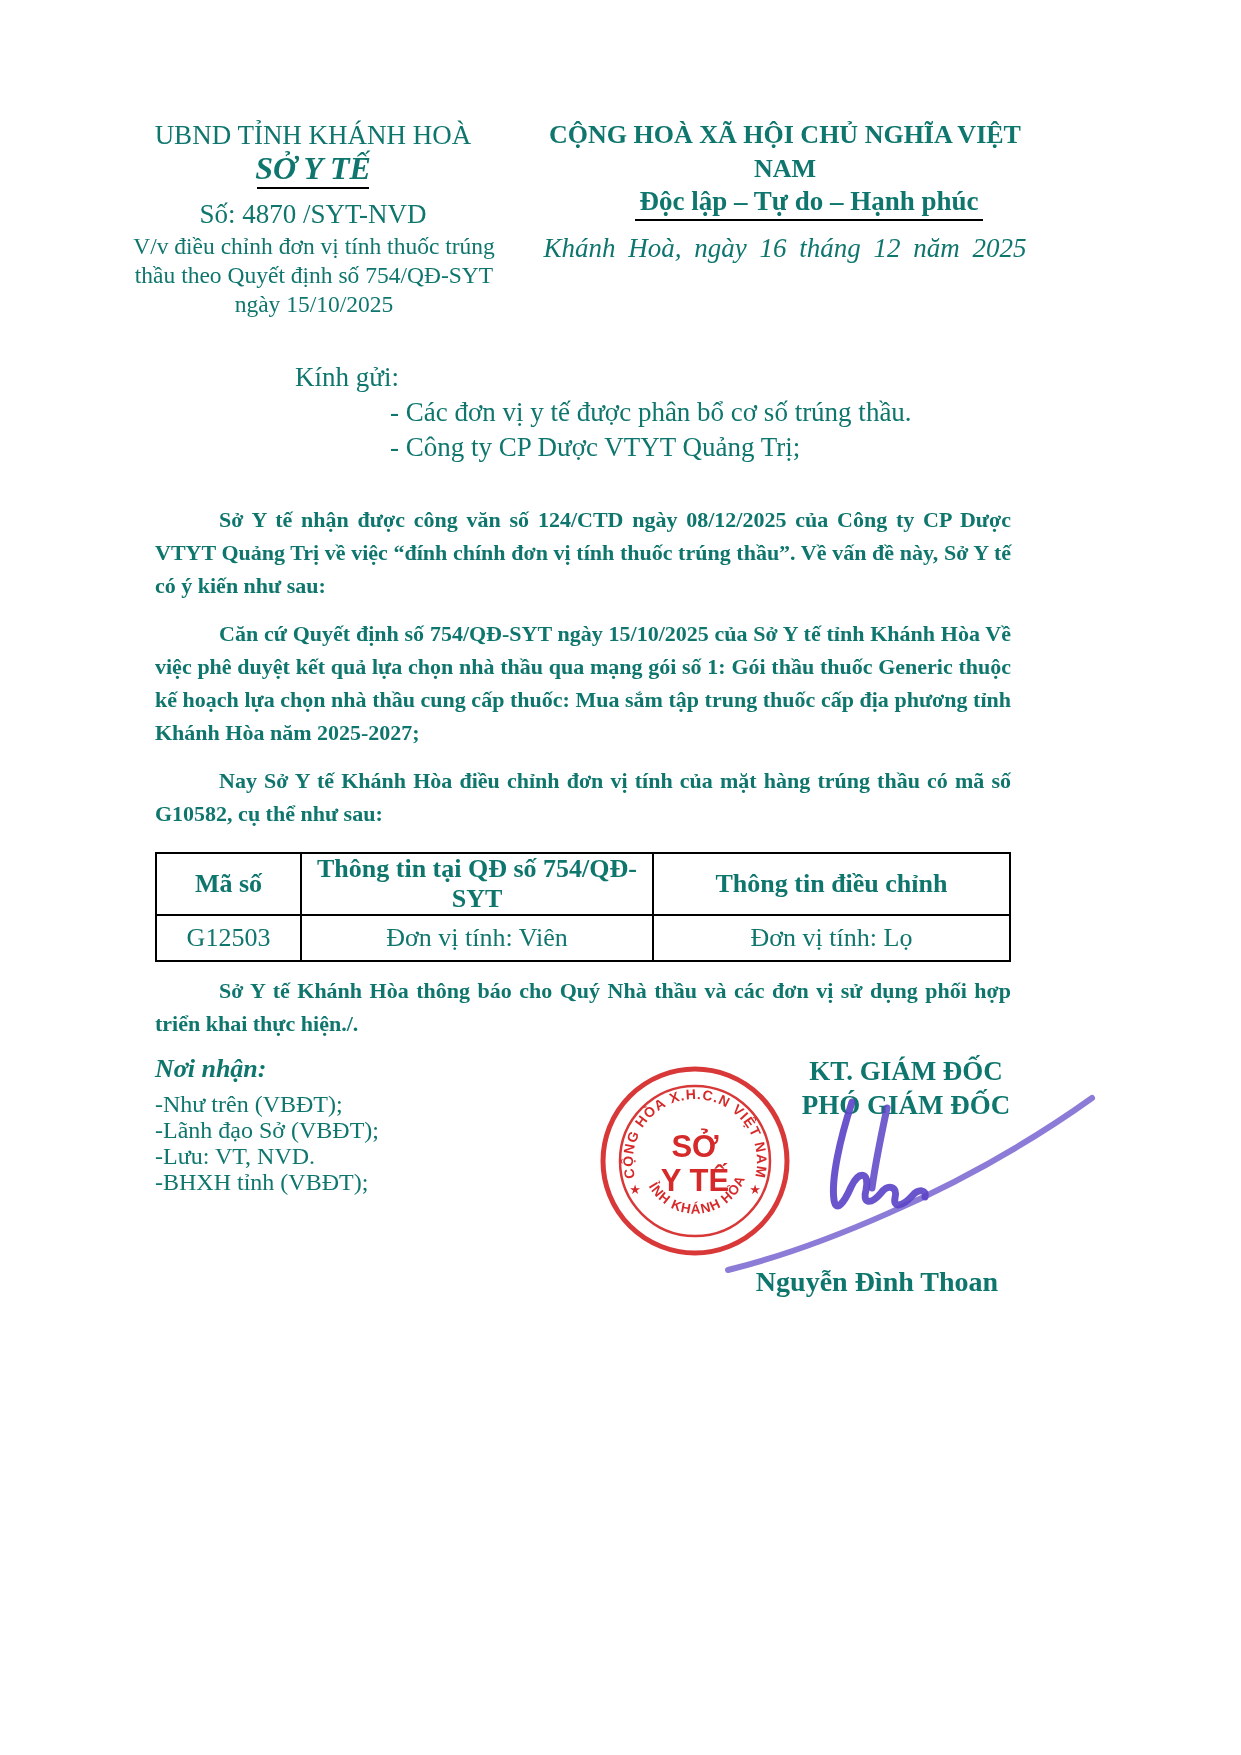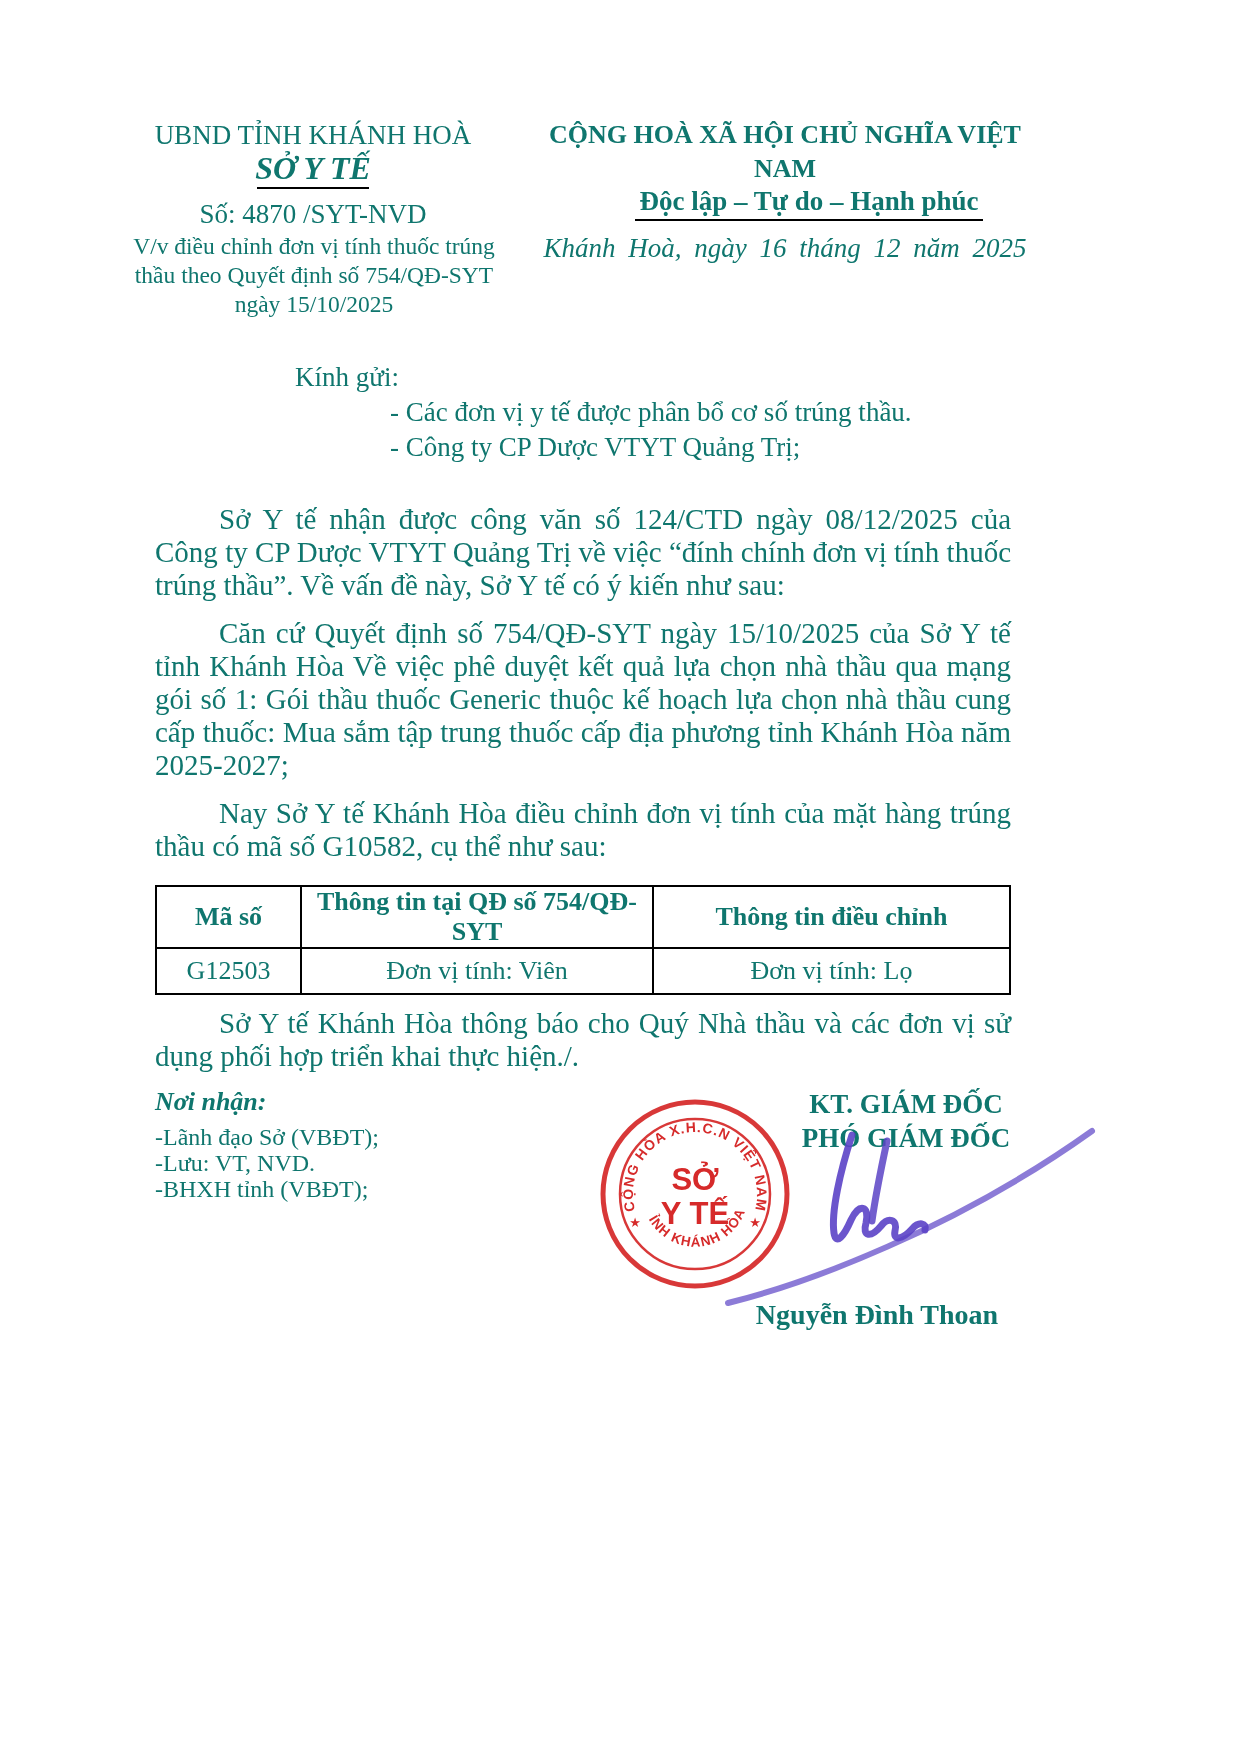--- a/index.html
+++ b/index.html
@@ -22,21 +22,21 @@
   .motto span { display:inline-block; border-bottom:2px solid #000; padding:0 4px 3px;margin-left:48px; }
   .dateline   { font-size:27px; line-height:32px; font-style:italic; margin-top:11px; word-spacing:6px; }
 
   
   .main { padding-top:242px; }
   .salutation { font-size:27px; line-height:35px; }
   .salute-label { margin-left:140px; }
   .salute-item  { margin-left:235px; }
 
   .body-text { margin-top:38px; }
-  .para { font-size:29px; line-height:33px; text-align:justify; text-indent:64px; margin:15px 0 0; }
+  .para { font-size:22px; line-height:33px; text-align:justify; text-indent:64px; margin:15px 0 0;font-weight:bold; }
   .para:first-child { margin-top:0; }
 
   
   table.adj { border-collapse:collapse; margin-top:22px; width:856px; font-size:26px;border-radius:10px; }
   table.adj th, table.adj td { border:2px solid #000; text-align:center; padding:0; }
   table.adj th { font-weight:bold; height:46px; }
   table.adj td { height:44px; font-weight:normal; }
   .col-code { width:143px; } .col-old { width:350px; } .col-new { width:355px; }
 
   .closing { margin-top:12px; }
@@ -103,20 +103,21 @@
           </tr>
         </tbody>
       </table>
 
       <p class="para closing">Sở Y tế Khánh Hòa thông báo cho Quý Nhà thầu và các đơn vị sử dụng phối hợp triển khai thực hiện./.</p>
 
       <div class="footer">
         <div>
           <div class="recv-label">Nơi nhận:</div>
           <div class="recv-list">
+            <div>-Như trên (VBĐT);</div>
             <div>-Lãnh đạo Sở (VBĐT);</div>
             <div>-Lưu: VT, NVD.</div>
             <div>-BHXH tỉnh (VBĐT);</div>
           </div>
         </div>
 
         <div class="sig-block">
           <div class="sig-title">KT. GIÁM ĐỐC</div>
           <div class="sig-title">PHÓ GIÁM ĐỐC</div>
         </div>

